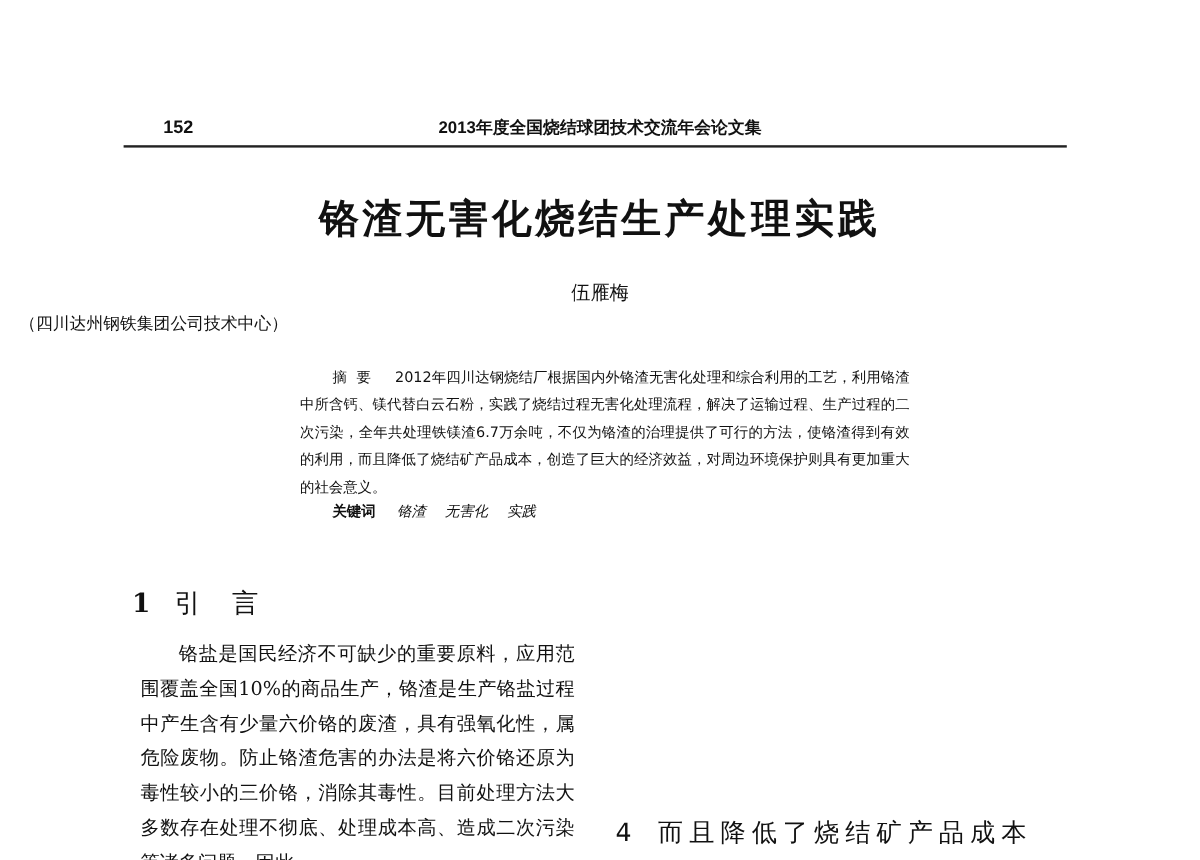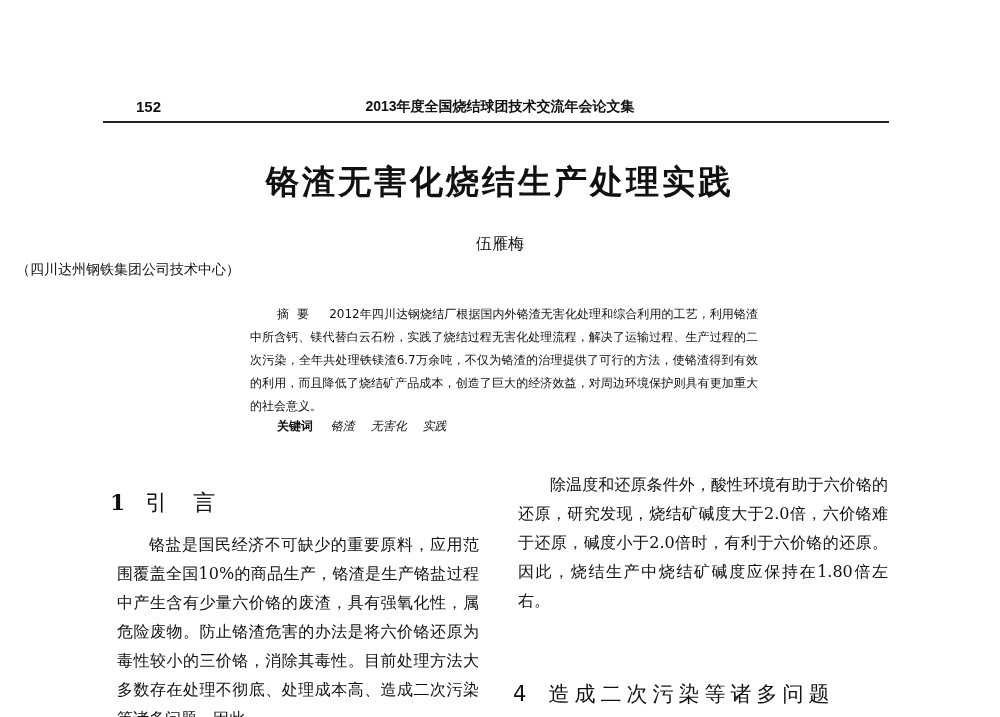--- a/index.html
+++ b/index.html
@@ -61,18 +61,17 @@
 
 <div class="section-heading sec1">
   <span class="num">1</span><span class="txt">引言</span>
 </div>
 
 <div class="col col-left">
   <p class="indent">铬盐是国民经济不可缺少的重要原料，应用范围覆盖全国10%的商品生产，铬渣是生产铬盐过程中产生含有少量六价铬的废渣，具有强氧化性，属危险废物。防止铬渣危害的办法是将六价铬还原为毒性较小的三价铬，消除其毒性。目前处理方法大多数存在处理不彻底、处理成本高、造成二次污染等诸多问题，因此</p>
 </div>
 
 <div class="col col-right">
-  <p class="indent">除温度和还原条件外，酸性环境有助于六价铬的还原，研究发现，烧结矿碱度大于2.0倍，六价铬难于还原，碱度小于2.0倍时，有利于六价铬的还原。因此，烧结生产中烧结矿碱度应保持在1.80倍左右。</p>
 </div>
 
 <div class="section-heading sec4">
-  <span class="num">4</span><span class="txt">造成二次污染等诸多问题</span>
+  <span class="num">4</span><span class="txt">而且降低了烧结矿产品成本</span>
 </div>
 
 </body></html>

